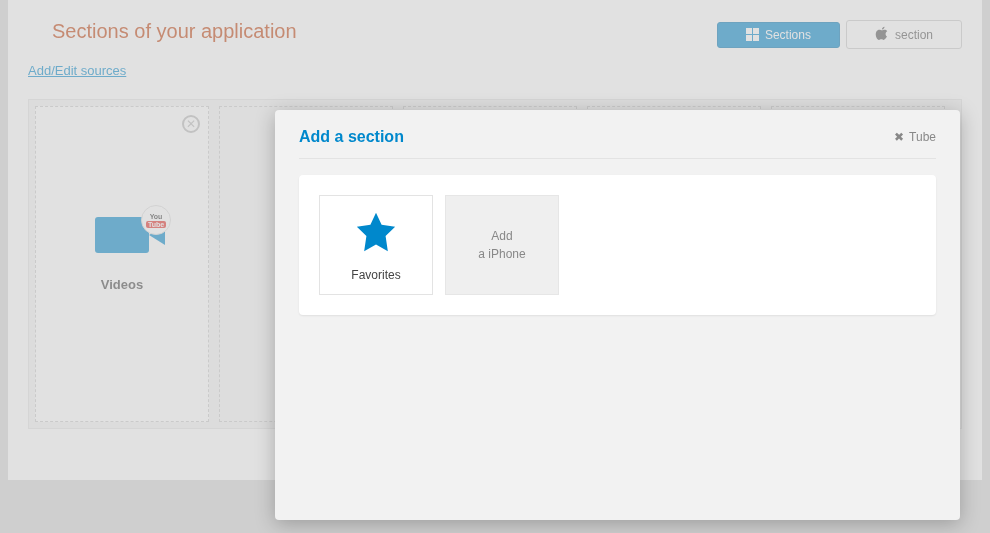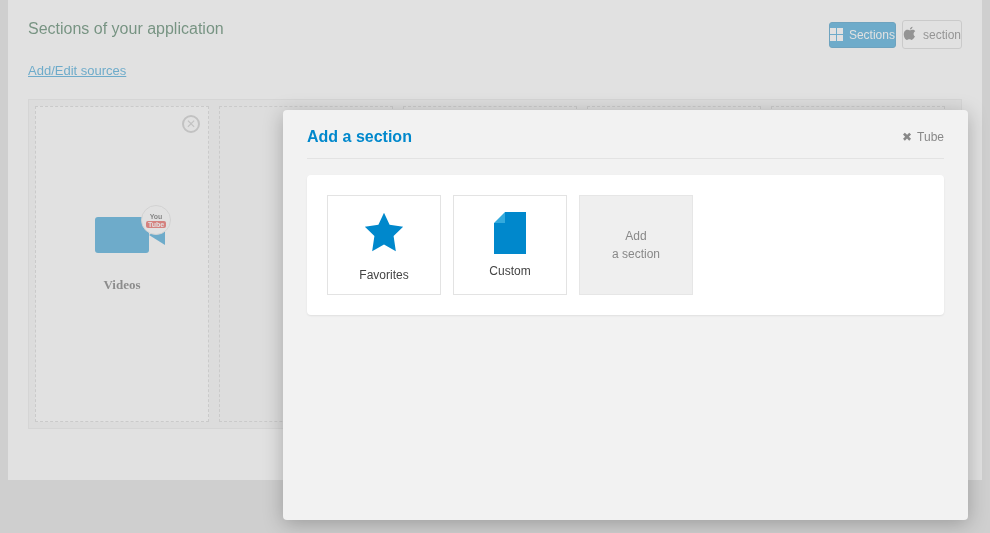--- a/index.html
+++ b/index.html
@@ -17,34 +17,35 @@
       height: 480px;
       padding: 20px 20px 0 20px;
       position: relative;
     }
     .header-row {
       display: flex;
       justify-content: space-between;
       align-items: flex-start;
     }
     .page-title {
-      font-size: 16px;
+      font-size: 20px;
       font-weight: normal;
-      color: #14532d;
+      color: #c2410c;
+      margin-left: 24px;
     }
     .header-buttons {
       display: flex;
       gap: 6px;
       align-items: center;
     }
     .btn {
       display: inline-flex;
       align-items: center;
       gap: 6px;
-      padding: 5px 0;
+      padding: 5px 28px;
       border-radius: 3px;
       font-size: 12px;
       cursor: pointer;
       border: 1px solid #ccc;
       background: #fff;
       color: #555;
     }
     .btn.primary {
       background: #0088cc;
       border-color: #0077b3;
@@ -136,21 +137,20 @@
       padding: 0 2px;
       border-radius: 2px;
       font-size: 7px;
       margin-top: 1px;
     }
     .card-label {
       margin-top: 24px;
       font-size: 13px;
       font-weight: bold;
       color: #444;
-      font-family: Liberation Serif, serif;
     }
     .card.ghost {
       background: #f7f7f7;
       color: #aaa;
       display: flex;
       align-items: center;
       justify-content: center;
       padding: 0;
       font-size: 18px;
     }
@@ -158,21 +158,21 @@
 
     
     .modal-backdrop {
       position: absolute;
       inset: 0;
       background: rgba(200,200,200,0.55);
     }
     .modal {
       position: absolute;
       top: 110px;
-      left: 283px;
+      left: 275px;
       width: 685px;
       min-height: 410px;
       background: #f2f2f2;
       border-radius: 4px;
       box-shadow: 0 4px 20px rgba(0,0,0,0.25);
       padding: 18px 24px;
     }
     .modal-head {
       display: flex;
       justify-content: space-between;
@@ -304,24 +304,20 @@
   </div>
   <div class="modal-body">
     <div class="tile">
       <span class="star-icon">
         <svg viewBox="0 0 24 24" fill="#0088cc">
             <path d="M12 2l2.92 6.26L22 9.27l-5 4.87L18.18 22 12 18.56 5.82 22 7 14.14l-5-4.87 7.08-1.01L12 2z"></path>
           </svg>
       </span>
       <span>Favorites</span>
     </div>
-    <div class="tile">
-      <span class="doc-icon"></span>
-      <span>Custom</span>
-    </div>
     <div class="tile add">
       <div>
         <span>Add</span><br>
-        <span>a section</span>
+        <span>a iPhone</span>
       </div>
     </div>
   </div>
 </div>
 
 </body></html>

